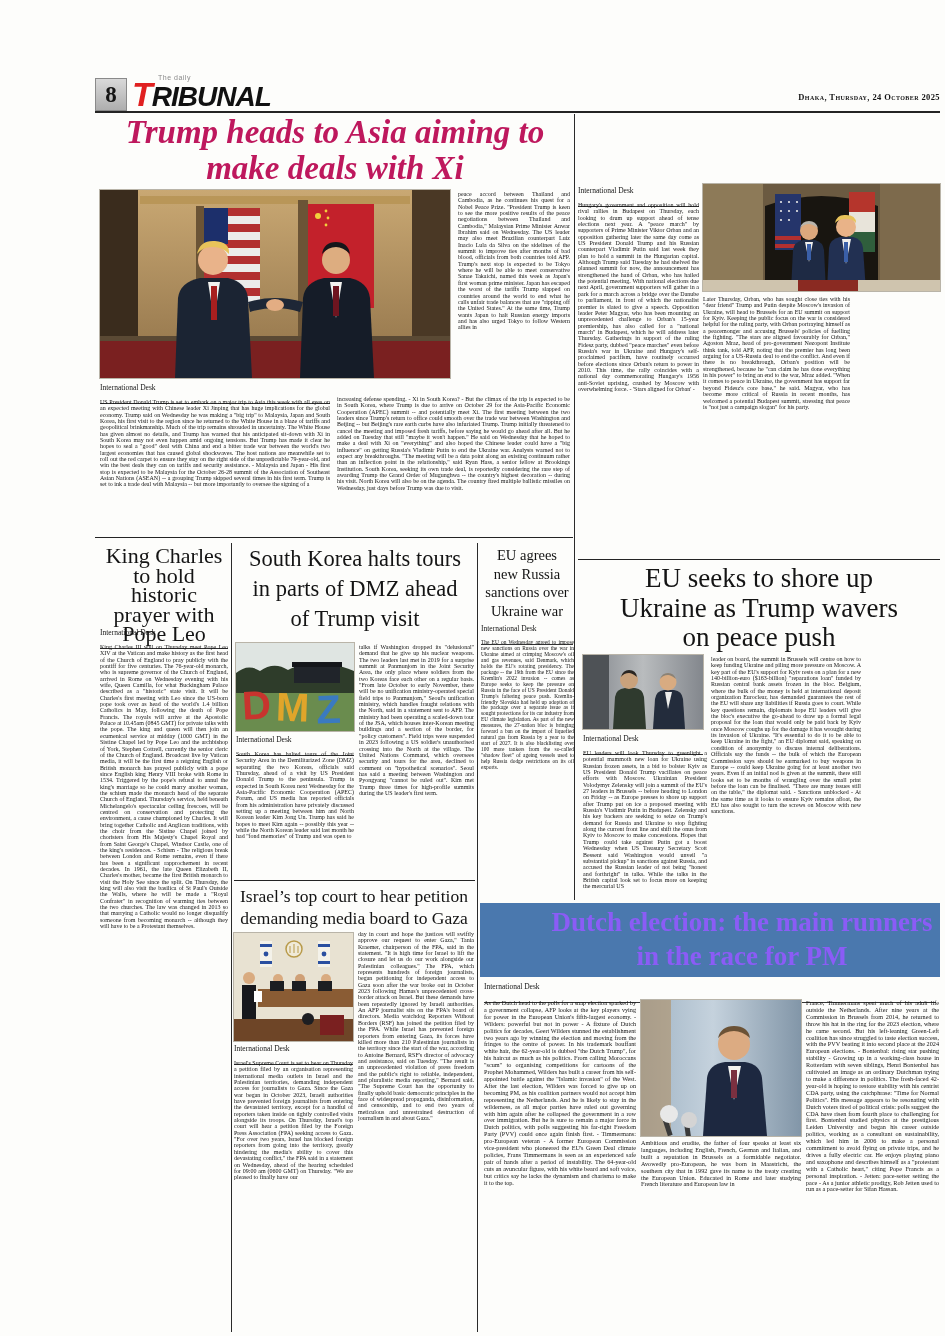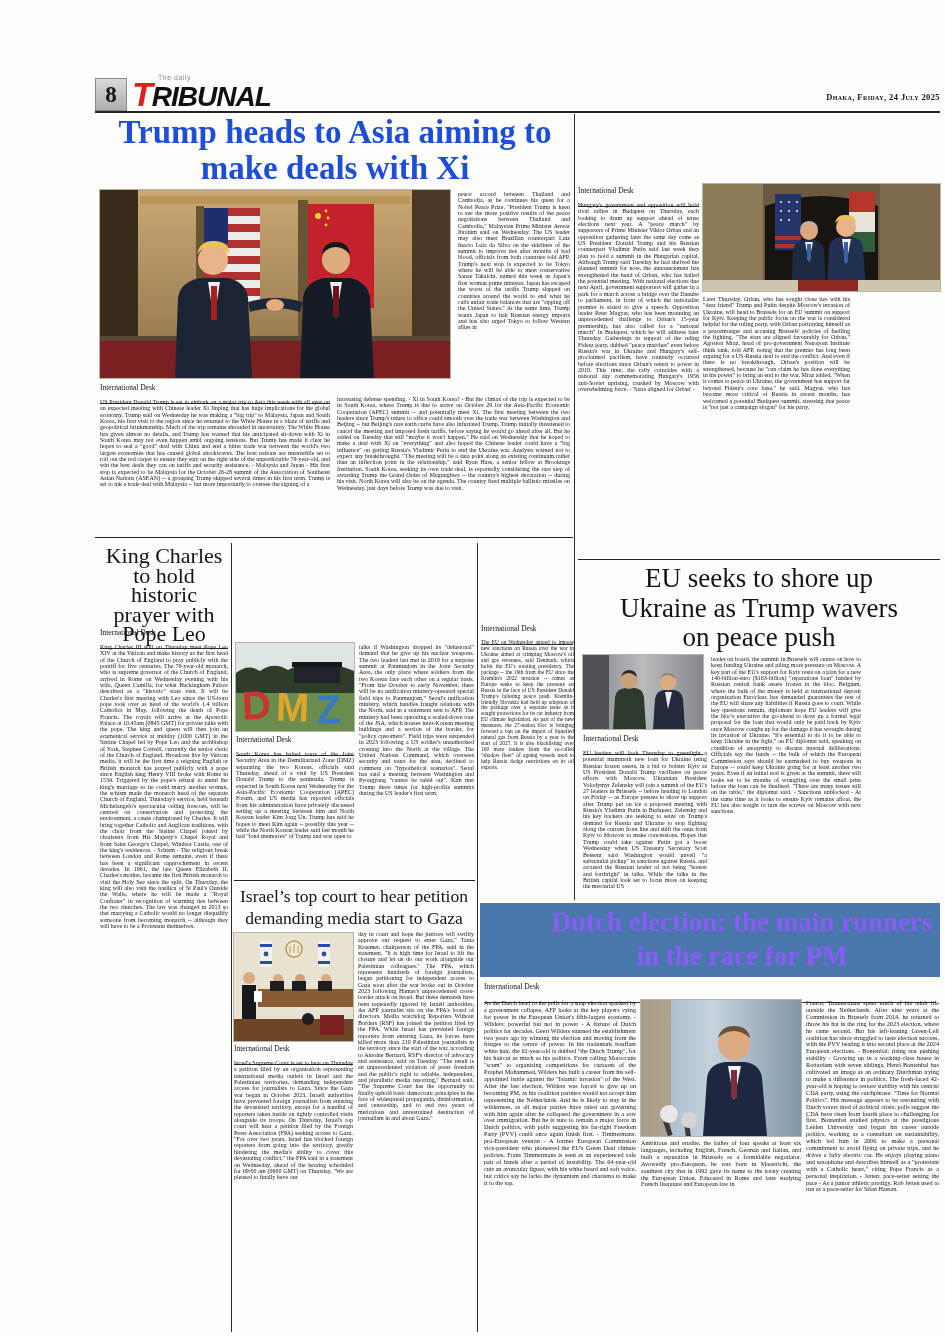--- a/index.html
+++ b/index.html
@@ -18,21 +18,21 @@
   
   .hrl{background:#242424;height:1px;}
   .vr{background:#2a2a2a;width:1px;}
   
   .headline{white-space:pre-line;text-align:center;font-weight:400;}
   .bt{font-size:6px;line-height:6.35px;text-align:justify;overflow:hidden;}
   .bt-sm{font-size:5.4px;line-height:5.95px;text-align:justify;overflow:hidden;}
   .bt-du{font-size:6.2px;line-height:6.9px;text-align:justify;overflow:hidden;}
   .desk{font-size:7.5px;font-weight:normal;border-bottom:1px solid #333;padding-bottom:11px;}
   
-  .t-head{left:97px;top:114px;width:476px;font-size:33px;line-height:36px;font-weight:bold;color:#1d4ed8;}
+  .t-head{left:97px;top:114px;width:476px;font-size:33px;line-height:36px;font-weight:bold;color:#be185d;font-style:italic;}
   .t-photo{left:100px;top:190px;}
   .t-side{left:458px;top:191px;width:112px;height:203px;}
   .t-desk{left:100px;top:383px;width:230px;}
   .t-cola{left:100px;top:399px;width:230px;height:136px;}
   .t-colb{left:337px;top:396px;width:233px;height:139px;}
   
   .h-head{left:578px;top:113px;width:362px;font-size:25px;line-height:32.5px;}
   .h-desk{left:578px;top:186px;width:121px;}
   .h-col1{left:578px;top:202px;width:121px;height:356px;}
   .h-photo{left:703px;top:184px;}
@@ -76,21 +76,21 @@
 </head>
 <body>
 
 <div class="page">
 
   <div class="abs pgnum">8</div>
   <div class="abs logo">
     <div class="daily">The daily</div>
     <div class="mast" id="mast"><span style="color: rgb(224, 32, 32); font-size: 34px;">T</span><span style="color: rgb(17, 17, 17);">R</span><span style="color: rgb(17, 17, 17);">I</span><span style="color: rgb(17, 17, 17);">B</span><span style="color: rgb(17, 17, 17);">U</span><span style="color: rgb(17, 17, 17);">N</span><span style="color: rgb(17, 17, 17);">A</span><span style="color: rgb(17, 17, 17);">L</span></div>
   </div>
-  <div class="abs dateline">Dhaka, Friday, 24 July 2025</div>
+  <div class="abs dateline">Dhaka, Thursday, 24 October 2025</div>
   <div class="abs hrl" style="left:95px;top:111px;width:845px;height:2px;"></div>
 
   <div class="abs vr" style="left:574px;top:114px;height:786px;"></div>
   <div class="abs vr" style="left:231px;top:543px;height:789px;"></div>
   <div class="abs vr" style="left:477px;top:543px;height:789px;"></div>
   <div class="abs hrl" style="left:95px;top:537px;width:478px;"></div>
   <div class="abs hrl" style="left:578px;top:559px;width:362px;"></div>
   <div class="abs hrl" style="left:234px;top:880px;width:241px;"></div>
 
   <div class="abs headline t-head">Trump heads to Asia aiming to
@@ -238,43 +238,50 @@
   <div class="abs e-col1 bt">EU leaders will look Thursday to greenlight a potential mammoth new loan for Ukraine using Russian frozen assets, in a bid to bolster Kyiv as US President Donald Trump vacillates on peace efforts with Moscow. Ukrainian President Volodymyr Zelensky will join a summit of the EU's 27 leaders in Brussels -- before heading to London on Friday -- as Europe presses to shore up support after Trump put on ice a proposed meeting with Russia's Vladimir Putin in Budapest. Zelensky and his key backers are seeking to seize on Trump's demand for Russia and Ukraine to stop fighting along the current front line and shift the onus from Kyiv to Moscow to make concessions. Hopes that Trump could take against Putin got a boost Wednesday when US Treasury Secretary Scott Bessent said Washington would unveil "a substantial pickup" in sanctions against Russia, and accused the Russian leader of not being "honest and forthright" in talks. While the talks in the British capital look set to focus more on keeping the mercurial US</div>
   <div class="abs e-col2 bt">leader on board, the summit in Brussels will centre on how to keep funding Ukraine and piling more pressure on Moscow. A key part of the EU's support for Kyiv rests on a plan for a new 140-billion-euro ($163-billion) "reparations loan" funded by Russian central bank assets frozen in the bloc. Belgium, where the bulk of the money is held at international deposit organization Euroclear, has demanded guarantees the rest of the EU will share any liabilities if Russia goes to court. While key questions remain, diplomats hope EU leaders will give the bloc's executive the go-ahead to draw up a formal legal proposal for the loan that would only be paid back by Kyiv once Moscow coughs up for the damage it has wrought during its invasion of Ukraine. "It's essential to do it to be able to keep Ukraine in the fight," an EU diplomat said, speaking on condition of anonymity to discuss internal deliberations. Officials say the funds -- the bulk of which the European Commission says should be earmarked to buy weapons in Europe -- could keep Ukraine going for at least another two years. Even if an initial nod is given at the summit, there still looks set to be months of wrangling over the small print before the loan can be finalised. "There are many issues still on the table," the diplomat said. - Sanctions unblocked - At the same time as it looks to ensure Kyiv remains afloat, the EU has also sought to turn the screws on Moscow with new sanctions.</div>
 
   <div class="abs headline kc-head">King Charles
 to hold historic
 prayer with
 Pope Leo</div>
   <div class="abs kc-desk desk">International Desk</div>
   <div class="abs kc-text bt">King Charles III will on Thursday meet Pope Leo XIV at the Vatican and make history as the first head of the Church of England to pray publicly with the pontiff for five centuries. The 76-year-old monarch, who is supreme governor of the Church of England, arrived in Rome on Wednesday evening with his wife, Queen Camilla, for what Buckingham Palace described as a "historic" state visit. It will be Charles's first meeting with Leo since the US-born pope took over as head of the world's 1.4 billion Catholics in May, following the death of Pope Francis. The royals will arrive at the Apostolic Palace at 10.45am (0845 GMT) for private talks with the pope. The king and queen will then join an ecumenical service at midday (1000 GMT) in the Sistine Chapel led by Pope Leo and the archbishop of York, Stephen Cottrell, currently the senior cleric of the Church of England. Broadcast live by Vatican media, it will be the first time a reigning English or British monarch has prayed publicly with a pope since English king Henry VIII broke with Rome in 1534. Triggered by the pope's refusal to annul the king's marriage so he could marry another woman, the schism made the monarch head of the separate Church of England. Thursday's service, held beneath Michelangelo's spectacular ceiling frescoes, will be centred on conservation and protecting the environment, a cause championed by Charles. It will bring together Catholic and Anglican traditions, with the choir from the Sistine Chapel joined by choristers from His Majesty's Chapel Royal and from Saint George's Chapel, Windsor Castle, one of the king's residences. - Schism - The religious break between London and Rome remains, even if there has been a significant rapprochement in recent decades. In 1961, the late Queen Elizabeth II, Charles's mother, became the first British monarch to visit the Holy See since the split. On Thursday, the king will also visit the basilica of St Paul's Outside the Walls, where he will be made a "Royal Confrater" in recognition of warming ties between the two churches. The law was changed in 2013 so that marrying a Catholic would no longer disqualify someone from becoming monarch -- although they will have to be a Protestant themselves.</div>
 
+  <div class="abs headline sk-head">South Korea halts tours
+in parts of DMZ ahead
+of Trump visit</div>
   <div class="abs sk-photo">
     <svg class="photo-frame" width="118" height="88" viewBox="0 0 118 88">
       <rect width="118" height="88" fill="#dfe5e2"></rect>
       <path d="M0 30 Q12 20 24 28 Q38 18 52 27 Q66 19 80 27 Q96 18 118 28 L118 52 L0 52 Z" fill="#2e3c2a"></path>
       <rect x="58" y="22" width="46" height="18" fill="#20242a"></rect>
       <rect x="56" y="19" width="50" height="5" fill="#14161a"></rect>
       <rect x="0" y="50" width="118" height="38" fill="#6a8c4e"></rect>
       <g font-family="Liberation Sans, sans-serif" font-weight="bold" font-size="40">
         <text x="6" y="76" fill="#c8342e" transform="rotate(-3 20 60)">D</text>
         <text x="40" y="78" fill="#e0a52a" transform="rotate(2 55 60)">M</text>
         <text x="80" y="80" fill="#3a7ac0" transform="rotate(-2 92 62)">Z</text>
       </g>
     </svg>
   </div>
   <div class="abs sk-desk desk">International Desk</div>
   <div class="abs sk-col1 bt">South Korea has halted tours of the Joint Security Area in the Demilitarized Zone (DMZ) separating the two Koreas, officials said Thursday, ahead of a visit by US President Donald Trump to the peninsula. Trump is expected in South Korea next Wednesday for the Asia-Pacific Economic Cooperation (APEC) Forum, and US media has reported officials from his administration have privately discussed setting up a meeting between him and North Korean leader Kim Jong Un. Trump has said he hopes to meet Kim again -- possibly this year -- while the North Korean leader said last month he had "fond memories" of Trump and was open to</div>
   <div class="abs sk-col2 bt">talks if Washington dropped its "delusional" demand that he give up his nuclear weapons. The two leaders last met in 2019 for a surprise summit at Panmunjom in the Joint Security Area, the only place where soldiers from the two Koreas face each other on a regular basis. "From late October to early November, there will be no unification ministry-operated special field trips to Panmunjom," Seoul's unification ministry, which handles fraught relations with the North, said in a statement sent to AFP. The ministry had been operating a scaled-down tour of the JSA, which houses inter-Korean meeting buildings and a section of the border, for "policy customers". Field trips were suspended in 2023 following a US soldier's unauthorised crossing into the North at the village. The United Nations Command, which oversees security and tours for the area, declined to comment on "hypothetical scenarios". Seoul has said a meeting between Washington and Pyongyang "cannot be ruled out". Kim met Trump three times for high-profile summits during the US leader's first term.</div>
 
+  <div class="abs headline sa-head">EU agrees
+new Russia
+sanctions over
+Ukraine war</div>
   <div class="abs sa-desk desk">International Desk</div>
   <div class="abs sa-text bt-sm">The EU on Wednesday agreed to impose new sanctions on Russia over the war in Ukraine aimed at crimping Moscow's oil and gas revenues, said Denmark, which holds the EU's rotating presidency. The package -- the 19th from the EU since the Kremlin's 2022 invasion -- comes as Europe seeks to keep the pressure on Russia in the face of US President Donald Trump's faltering peace push. Kremlin-friendly Slovakia had held up adoption of the package over a separate issue as it sought protections for its car industry from EU climate legislation. As part of the new measures, the 27-nation bloc is bringing forward a ban on the import of liquefied natural gas from Russia by a year to the start of 2027. It is also blacklisting over 100 more tankers from the so-called "shadow fleet" of ageing vessels used to help Russia dodge restrictions on its oil exports.</div>
 
   <div class="abs headline is-head">Israel’s top court to hear petition
-demanding media start to Gaza</div>
+demanding media board to Gaza</div>
   <div class="abs is-photo">
     <svg class="photo-frame" width="119" height="108" viewBox="0 0 119 108">
       <rect width="119" height="108" fill="#e8e2d2"></rect>
       <circle cx="60" cy="16" r="8" fill="#f0ead8" stroke="#b89a4a" stroke-width="1.5"></circle>
       <path d="M56 13 L56 20 M60 11 L60 20 M64 13 L64 20" stroke="#b89a4a" stroke-width="1"></path>
       <g>
           <rect x="26" y="8" width="12" height="26" fill="#f4f2ea"></rect>
           <rect x="26" y="11" width="12" height="3" fill="#2a4fa0"></rect>
           <rect x="26" y="28" width="12" height="3" fill="#2a4fa0"></rect>
           <circle cx="32" cy="21" r="2.4" fill="#2a4fa0"></circle>

